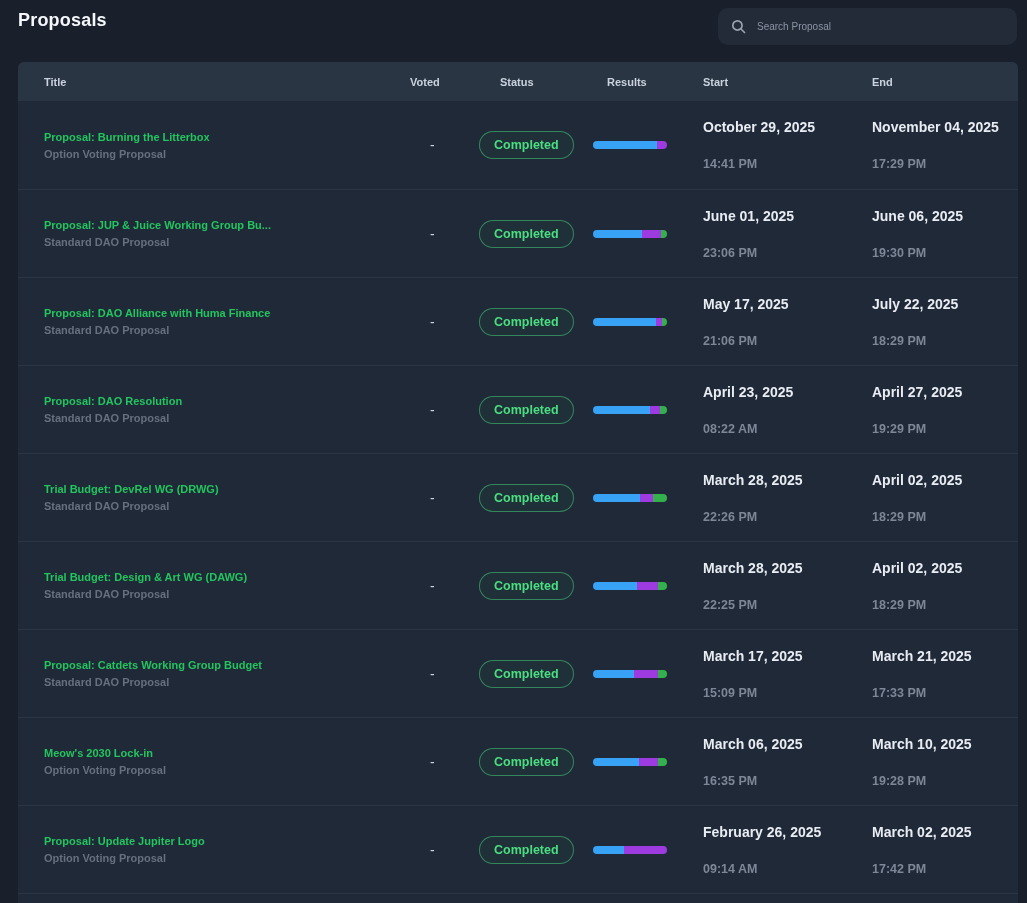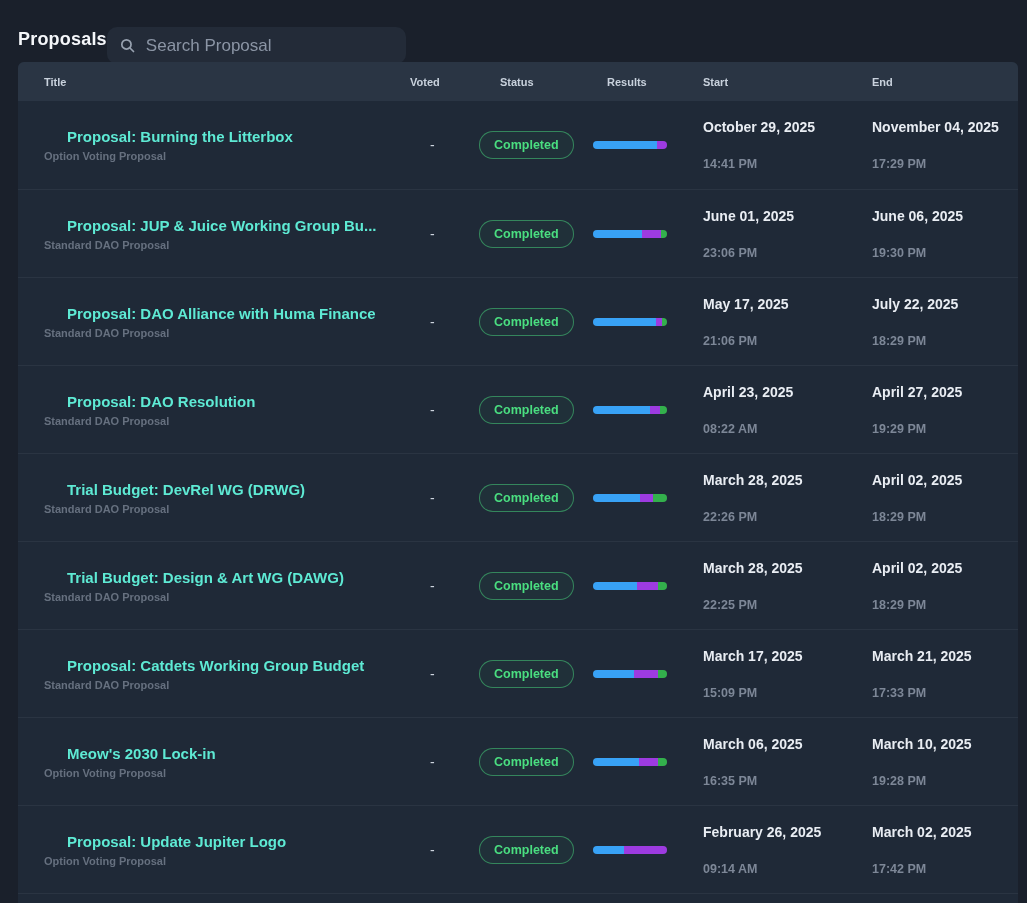--- a/index.html
+++ b/index.html
@@ -3,35 +3,35 @@
 <meta charset="utf-8">
 <style>
   * { margin: 0; padding: 0; box-sizing: border-box; }
   html, body { width: 1027px; height: 903px; overflow: hidden; }
   body {
     background: #1a202b;
     font-family: "Liberation Sans", "DejaVu Sans", sans-serif;
     color: #e8ecf2;
   }
   .topbar {
-    display: flex; align-items: flex-start; justify-content: flex-start;
-    padding: 8px 10px 0 18px; height: 54px; margin-top: 19px;
+    display: flex; align-items: flex-start; justify-content: space-between;
+    padding: 8px 10px 0 18px; height: 54px;
   }
   .page-title {
     font-size: 18px; font-weight: 700; color: #f5f7fa; letter-spacing: .2px; padding-top: 2px;
   }
   .searchbox {
     width: 299px; height: 37px; background: #232b38; border-radius: 10px;
     display: flex; align-items: center; gap: 10px; padding: 0 12px;
   }
   .searchbox svg { flex: 0 0 auto; }
   .search-input {
     background: transparent; border: none; outline: none; width: 100%;
     font-family: "Liberation Sans", sans-serif;
-    font-size: 17px; color: #fdba74;
+    font-size: 10px; color: #fdba74;
   }
   .search-input::placeholder { color: #8b95a5; }
 
   .table {
     position: absolute; left: 18px; top: 62px; width: 1000px; height: 841px;
     background: #1f2937; border-radius: 6px 6px 0 0; overflow: hidden;
   }
   .grid-row {
     display: grid;
     grid-template-columns: 366px 90px 107px 96px 169px 1fr;
@@ -44,22 +44,22 @@
   }
   .row {
     height: 88px; border-top: 1px solid #2a3442; cursor: pointer;
     background: #1f2937;
   }
   .row:first-of-type { border-top: none; }
   .partial-row { height: 20px; border-top: 1px solid #2a3442; background: #1f2937; }
 
   .cell-title { min-width: 0; padding-right: 10px; }
   .row-title {
-    font-size: 15px; font-weight: 700; color: #5eead4;
-    white-space: nowrap; overflow: hidden; text-overflow: ellipsis; margin-left: 23px;
+    font-size: 11px; font-weight: 700; color: #22c55e;
+    white-space: nowrap; overflow: hidden; text-overflow: ellipsis;
   }
   .row-subtitle { font-size: 11px; font-weight: 600; color: #66707f; margin-top: 5px; }
 
   .cell-voted { font-size: 14px; color: #cdd4de; padding-left: 20px; }
 
   .badge {
     display: inline-flex; align-items: center; justify-content: center;
     height: 28px; padding: 0 14px; margin-left: -21px;
     border: 1px solid rgba(74, 222, 128, 0.5); border-radius: 999px;
     font-size: 12.5px; font-weight: 700; color: #4ade80;

